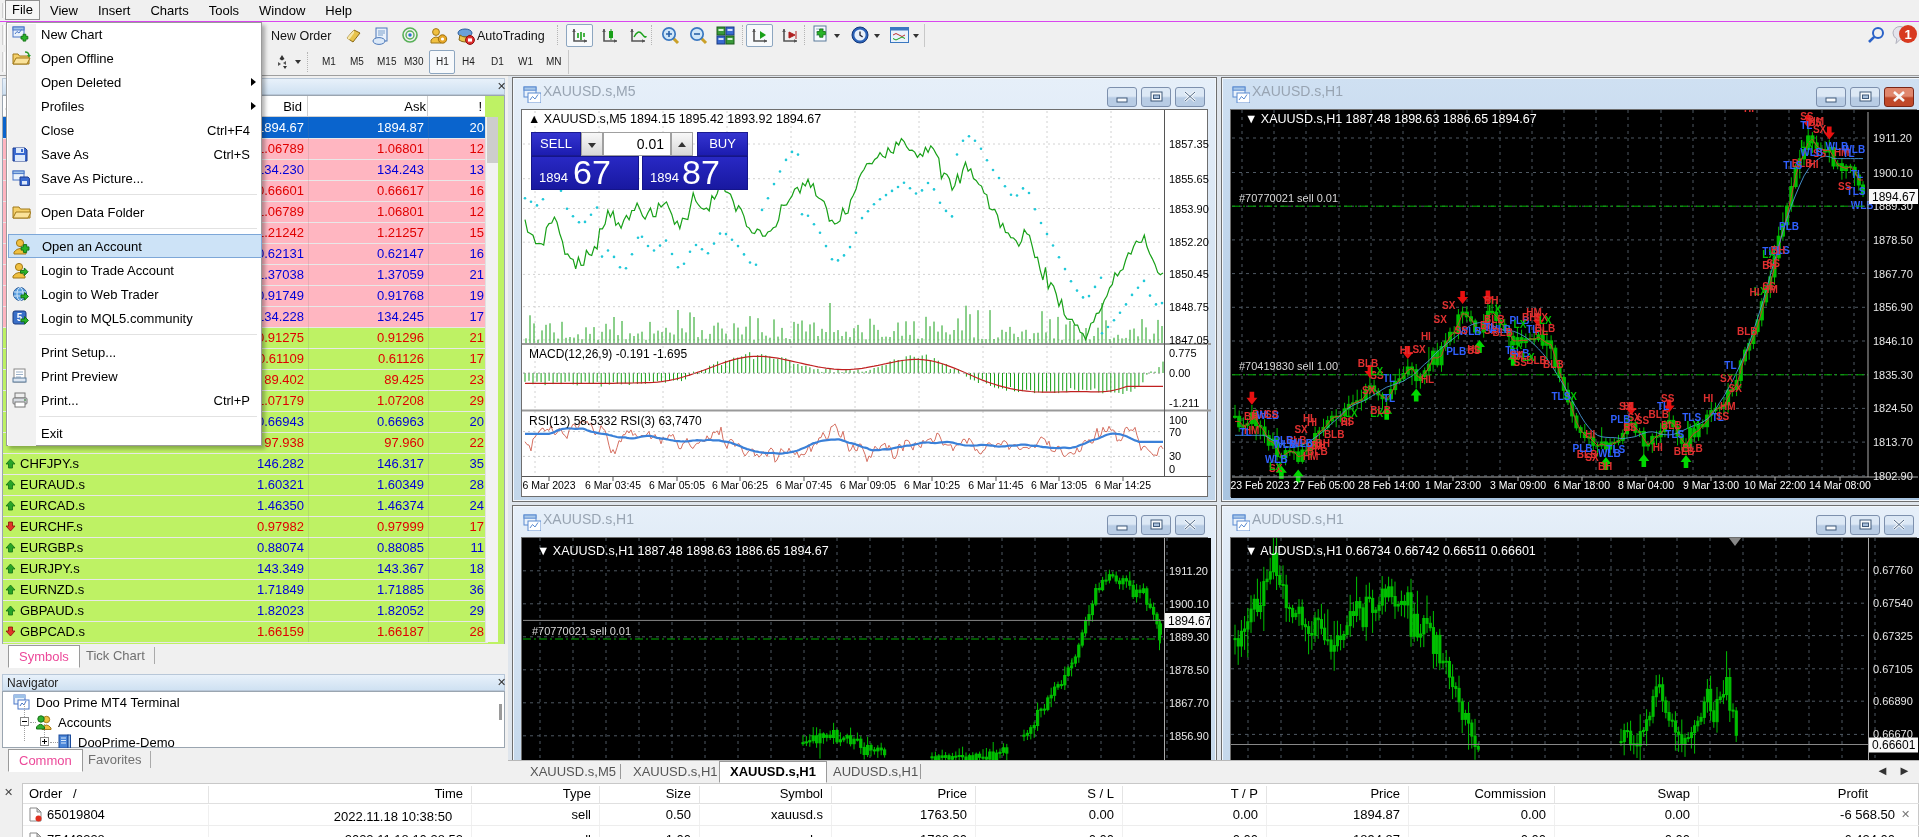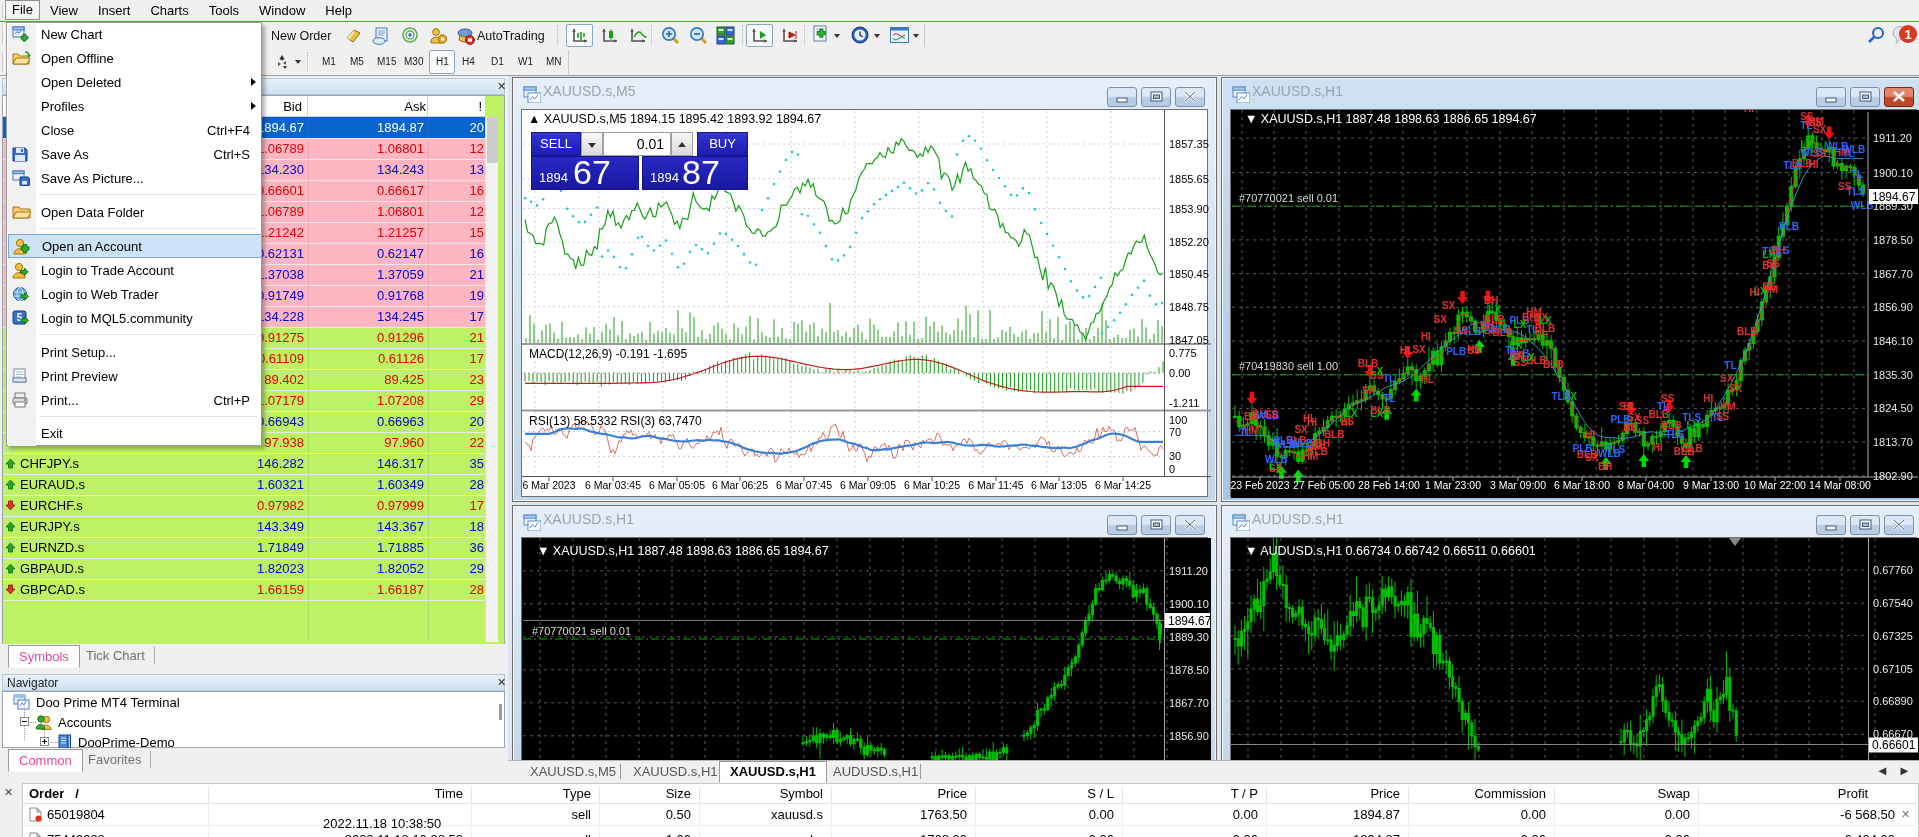--- a/index.html
+++ b/index.html
@@ -305,25 +305,41 @@
             <tr class="">
               <td><svg width="11" height="11" style="vertical-align:-1px;margin-right:4px;">
                   <path d="M5.5 1 L10 6 H7.5 V10 H3.5 V6 H1 Z" fill="#28a428" stroke="#127012" stroke-width="0.8"></path>
                 </svg>EURAUD.s</td>
               <td class="mwnum rU">1.60321</td>
               <td class="mwnum rU">1.60349</td>
               <td class="mwnum rU">28</td>
             </tr>
             <tr class="">
               <td><svg width="11" height="11" style="vertical-align:-1px;margin-right:4px;">
+                  <path d="M5.5 1 L10 6 H7.5 V10 H3.5 V6 H1 Z" fill="#28a428" stroke="#127012" stroke-width="0.8"></path>
+                </svg>EURCAD.s</td>
+              <td class="mwnum rU">1.46350</td>
+              <td class="mwnum rU">1.46374</td>
+              <td class="mwnum rU">24</td>
+            </tr>
+            <tr class="">
+              <td><svg width="11" height="11" style="vertical-align:-1px;margin-right:4px;">
                   <path d="M5.5 10 L10 5 H7.5 V1 H3.5 V5 H1 Z" fill="#e03828" stroke="#8a1008" stroke-width="0.8"></path>
                 </svg>EURCHF.s</td>
               <td class="mwnum rD">0.97982</td>
               <td class="mwnum rD">0.97999</td>
               <td class="mwnum rD">17</td>
+            </tr>
+            <tr class="">
+              <td><svg width="11" height="11" style="vertical-align:-1px;margin-right:4px;">
+                  <path d="M5.5 1 L10 6 H7.5 V10 H3.5 V6 H1 Z" fill="#28a428" stroke="#127012" stroke-width="0.8"></path>
+                </svg>EURGBP.s</td>
+              <td class="mwnum rU">0.88074</td>
+              <td class="mwnum rU">0.88085</td>
+              <td class="mwnum rU">11</td>
             </tr>
             <tr class="">
               <td><svg width="11" height="11" style="vertical-align:-1px;margin-right:4px;">
                   <path d="M5.5 1 L10 6 H7.5 V10 H3.5 V6 H1 Z" fill="#28a428" stroke="#127012" stroke-width="0.8"></path>
                 </svg>EURJPY.s</td>
               <td class="mwnum rU">143.349</td>
               <td class="mwnum rU">143.367</td>
               <td class="mwnum rU">18</td>
             </tr>
             <tr class="">
@@ -405,21 +421,21 @@
     <div class="abs" style="left:2px;top:76px;width:503px;height:26px;background:#f0f0f0;font-size:13px;">
       <div class="abs tabact" style="left:6px;top:1px;padding:3px 10px;">Common</div>
       <div class="abs" style="left:86px;top:4px;color:#707070;">Favorites</div>
       <div class="abs" style="left:148px;top:3px;height:17px;border-left:1px solid #aaa;"></div>
     </div>
   </div>
 <div id="term">
     <div class="abs" style="left:4px;top:6px;width:11px;height:11px;font-size:11px;color:#444;line-height:11px;">✕</div>
     <div class="abs" style="left:22px;top:2px;width:1897px;height:54px;background:#fff;border:1px solid #c8c8c8;border-bottom:none;">
       <div class="abs" style="left:0;top:0;width:1897px;height:20px;font-size:13px;border-bottom:1px solid #e0e0e0;">
-        <span class="abs" style="left:6px;top:2px;font-weight:bold;">Order&nbsp;&nbsp;&nbsp;/</span>
+        <span class="abs" style="left:6px;top:2px;">Order&nbsp;&nbsp;&nbsp;/</span>
         <span class="abs" style="top:2px;left:340px;width:100px;text-align:right;display:inline-block;">Time</span>
         <span class="abs" style="top:2px;left:468px;width:100px;text-align:right;display:inline-block;">Type</span>
         <span class="abs" style="top:2px;left:568px;width:100px;text-align:right;display:inline-block;">Size</span>
         <span class="abs" style="top:2px;left:700px;width:100px;text-align:right;display:inline-block;">Symbol</span>
         <span class="abs" style="top:2px;left:844px;width:100px;text-align:right;display:inline-block;">Price</span>
         <span class="abs" style="top:2px;left:991px;width:100px;text-align:right;display:inline-block;">S / L</span>
         <span class="abs" style="top:2px;left:1135px;width:100px;text-align:right;display:inline-block;">T / P</span>
         <span class="abs" style="top:2px;left:1277px;width:100px;text-align:right;display:inline-block;">Price</span>
         <span class="abs" style="top:2px;left:1423px;width:100px;text-align:right;display:inline-block;">Commission</span>
         <span class="abs" style="top:2px;left:1567px;width:100px;text-align:right;display:inline-block;">Swap</span>
@@ -446,21 +462,21 @@
         <div class="abs" style="left:1385px;top:21px;height:33px;border-left:1px solid #f0f0f0;"></div>
         <div class="abs" style="left:1531px;top:21px;height:33px;border-left:1px solid #f0f0f0;"></div>
         <div class="abs" style="left:1675px;top:21px;height:33px;border-left:1px solid #f0f0f0;"></div>
       </div>
       <div class="abs" style="left:0;top:21px;width:1897px;height:21px;font-size:13px;border-bottom:1px solid #ededed;">
         <span class="abs" style="left:6px;top:2px;"><svg width="13" height="15" style="vertical-align:-3px;margin-right:5px;">
             <path d="M1 1 h7 l4 4 v9 h-11 z" fill="#fff" stroke="#888"></path>
             <path d="M8 1 l4 4 h-4 z" fill="#d8d8d8" stroke="#888"></path>
             <circle cx="9.5" cy="11.5" r="3" fill="#e03020"></circle>
           </svg>65019804</span>
-        <span class="abs" style="top:11px;left:300px;width:140px;text-align:left;">2022.11.18 10:38:50</span>
+        <span class="abs" style="top:4px;left:300px;width:140px;text-align:center;">2022.11.18 10:38:50</span>
         <span class="abs" style="top:2px;left:428px;width:140px;text-align:right;">sell</span>
         <span class="abs" style="top:2px;left:528px;width:140px;text-align:right;">0.50</span>
         <span class="abs" style="top:2px;left:660px;width:140px;text-align:right;">xauusd.s</span>
         <span class="abs" style="top:2px;left:804px;width:140px;text-align:right;">1763.50</span>
         <span class="abs" style="top:2px;left:951px;width:140px;text-align:right;">0.00</span>
         <span class="abs" style="top:2px;left:1095px;width:140px;text-align:right;">0.00</span>
         <span class="abs" style="top:2px;left:1237px;width:140px;text-align:right;">1894.87</span>
         <span class="abs" style="top:2px;left:1383px;width:140px;text-align:right;">0.00</span>
         <span class="abs" style="top:2px;left:1527px;width:140px;text-align:right;">0.00</span>
         <span class="abs" style="top:2px;left:1732px;width:140px;text-align:right;">-6 568.50</span>

